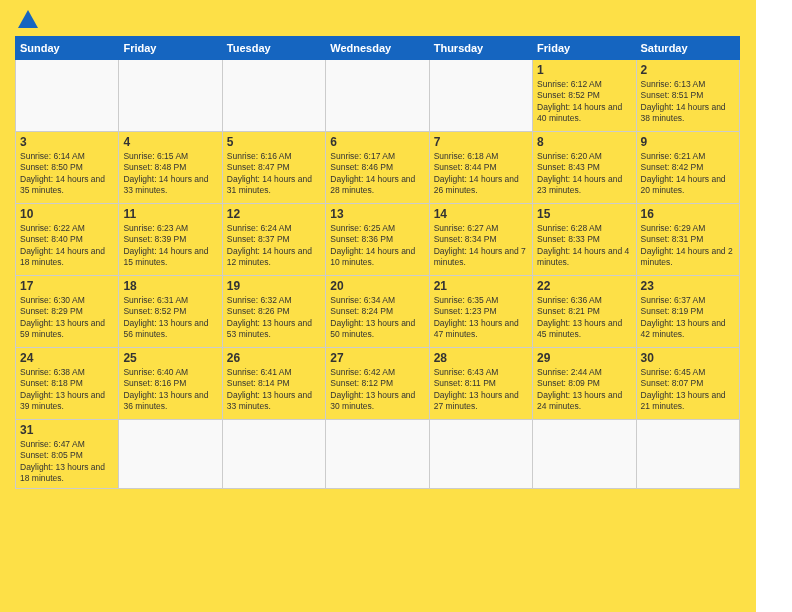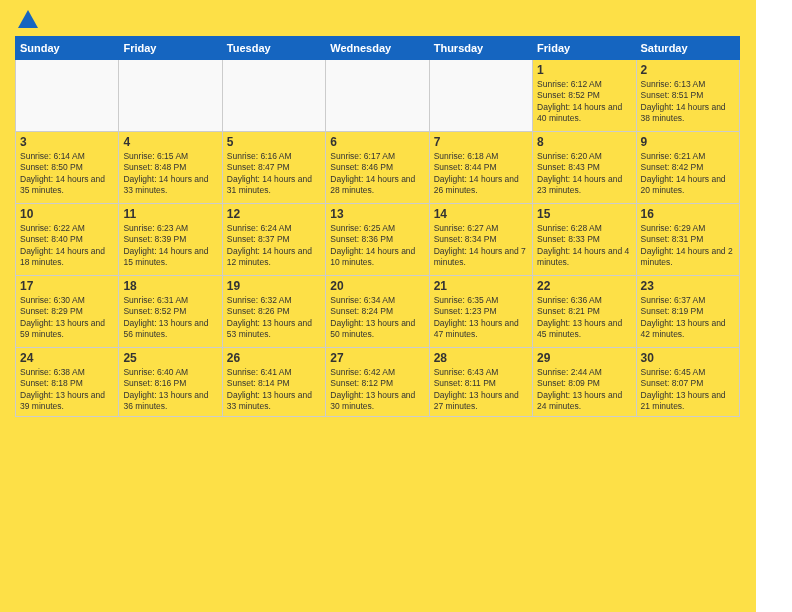--- a/index.html
+++ b/index.html
@@ -354,15 +354,30 @@
 and 24 minutes.</div>
           </td>
           <td>
             <span class="day-number">30</span>
             <div class="day-info">Sunrise: 6:45 AM
 Sunset: 8:07 PM
 Daylight: 13 hours
 and 21 minutes.</div>
           </td>
         </tr>
+        <tr>
+          <td>
+            <span class="day-number">31</span>
+            <div class="day-info">Sunrise: 6:47 AM
+Sunset: 8:05 PM
+Daylight: 13 hours
+and 18 minutes.</div>
+          </td>
+          <td class="empty-cell"></td>
+          <td class="empty-cell"></td>
+          <td class="empty-cell"></td>
+          <td class="empty-cell"></td>
+          <td class="empty-cell"></td>
+          <td class="empty-cell"></td>
+        </tr>
       </tbody>
   </table>
 </div>
 
 </body></html>

